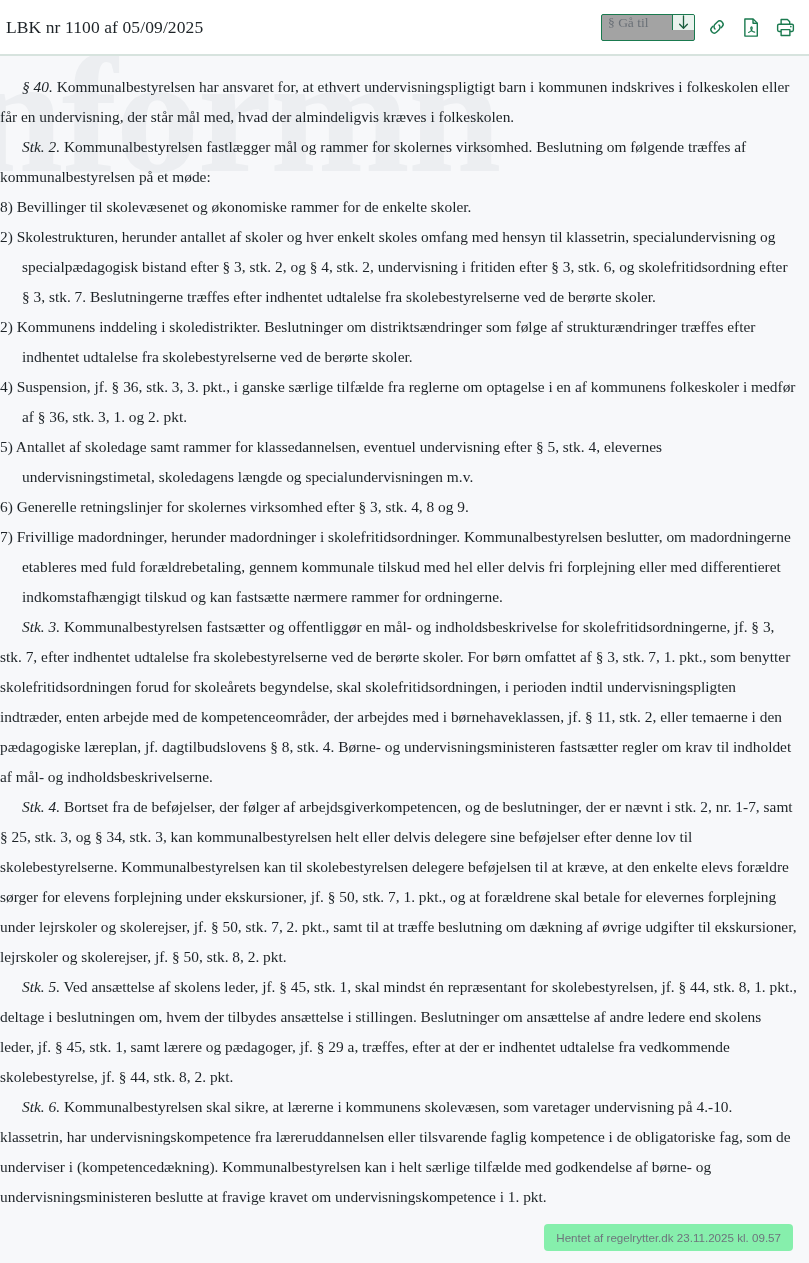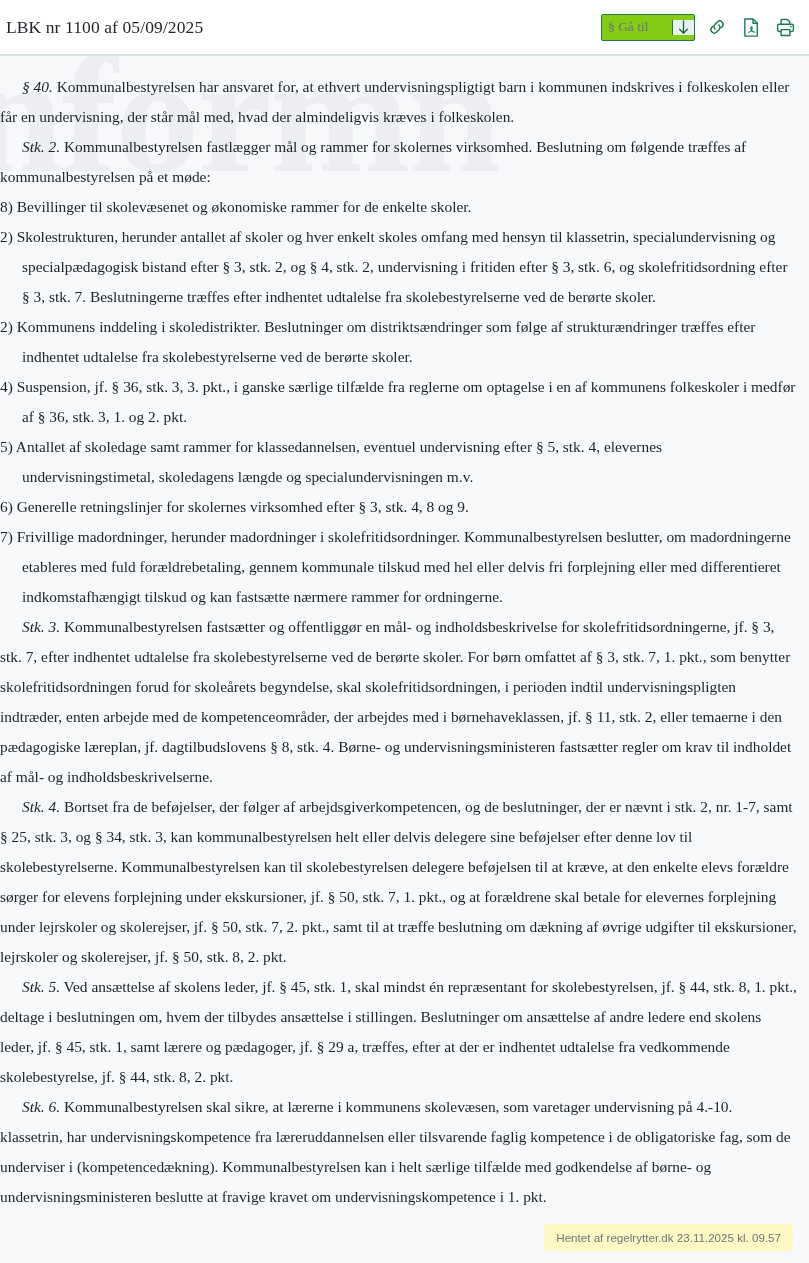--- a/index.html
+++ b/index.html
@@ -59,26 +59,26 @@
     white-space: nowrap;
   }
   .header-tools {
     margin-left: auto;
     display: flex;
     align-items: center;
     gap: 10px;
   }
   .goto-box {
     display: flex;
-    align-items: center;
+    align-items: flex-start;
     border: 1.5px solid #1a7a4f;
     border-radius: 2px;
     height: 27px;
     width: 94px;
-    background: #84cc16;
+    background: #a3a3a3;
     box-sizing: border-box;
     overflow: hidden;
   }
   .goto-input {
     border: 0;
     outline: 0;
     background: transparent;
     flex: 1;
     min-width: 0;
     padding: 0 4px 0 6px;
@@ -147,21 +147,21 @@
     position: absolute;
     left: 0;
     right: 0;
     bottom: 12px;
     display: flex;
     justify-content: flex-end;
     padding-right: 16px;
     z-index: 3;
   }
   .footer-badge {
-    background: #fef9c3;
+    background: #86efac;
     color: #6e757c;
     font-family: "Liberation Sans", "DejaVu Sans", sans-serif;
     font-size: 11.6px;
     padding: 7px 12px;
     border-radius: 4px;
     white-space: nowrap;
     margin-top: 44px;
   }
 </style>
 </head>

